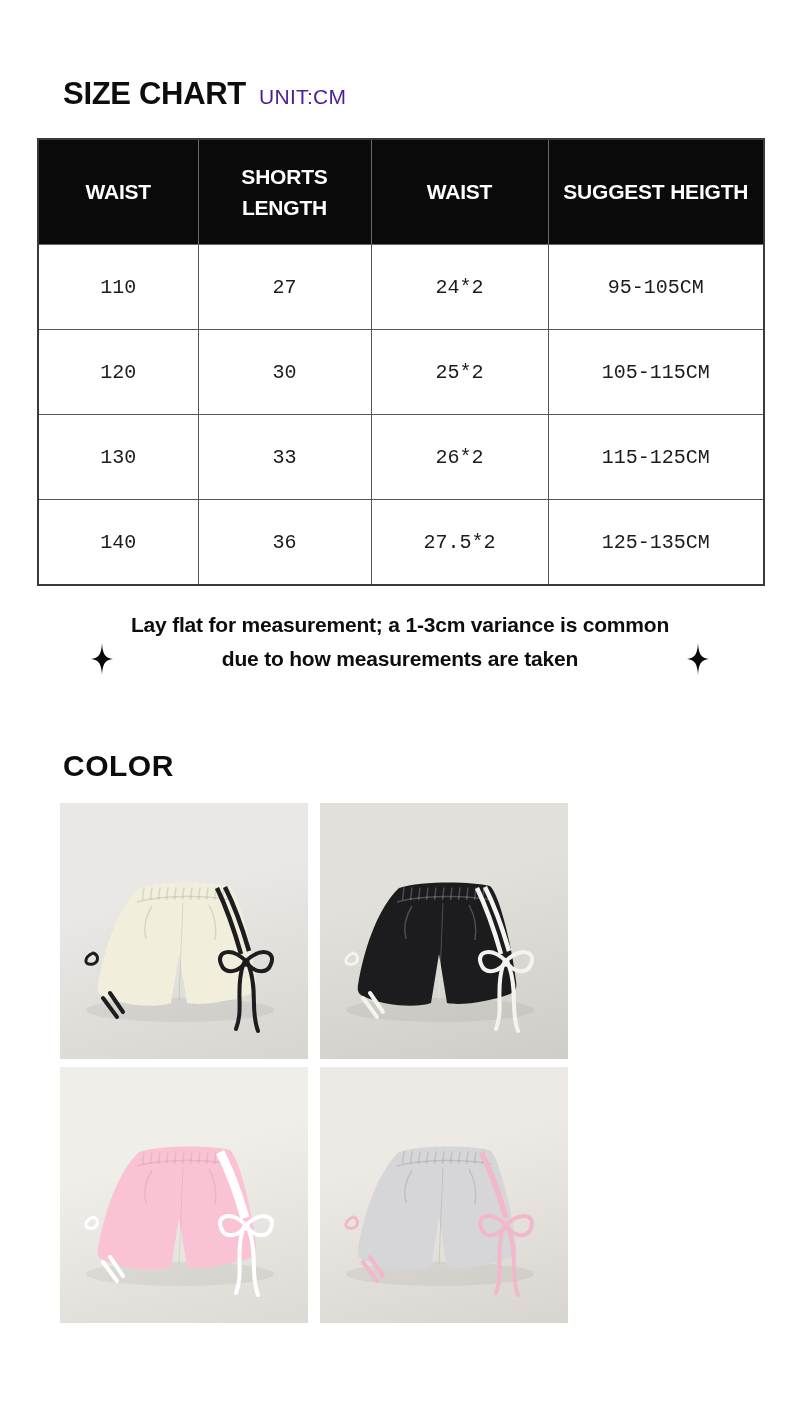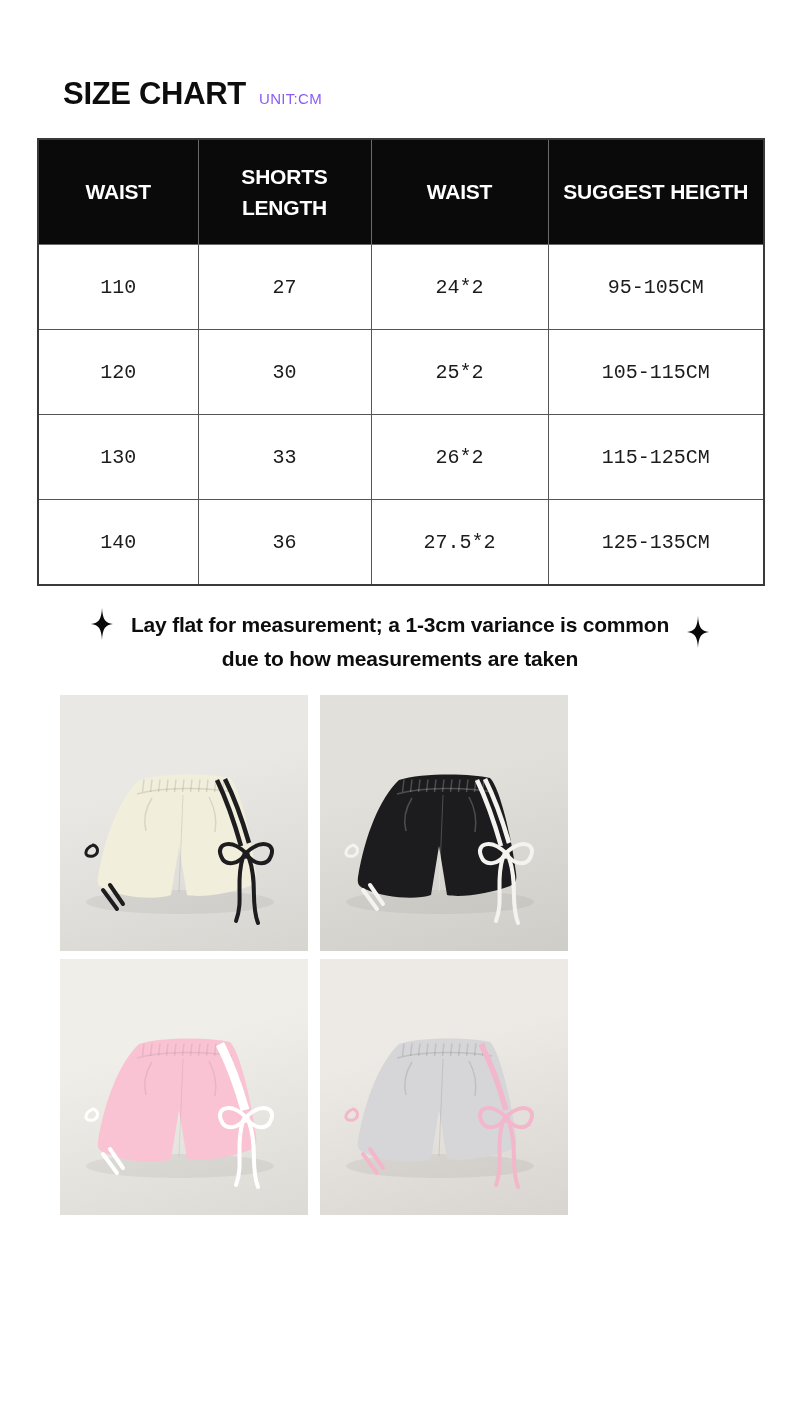--- a/index.html
+++ b/index.html
@@ -2,36 +2,36 @@
 <html><head>
 <meta charset="utf-8">
 <style>
   html,body { margin:0; padding:0; background:#ffffff; }
   body { width:800px; font-family:"Liberation Sans", sans-serif; color:#111; }
   .page { position:relative; width:800px; height:1422px; background:#fff; overflow:hidden; }
 
   
   .title-row { display:flex; align-items:baseline; margin:76px 0 0 63px;text-align:right; }
   .title { font-size:31px; font-weight:700; letter-spacing:-0.3px; color:#0d0d0d; }
-  .unit { font-size:15px; font-weight:400; margin-left:13px; color:#8b5cf6; letter-spacing:0.3px; }
+  .unit { font-size:21px; font-weight:400; margin-left:13px; color:#4c1d95; letter-spacing:0.3px; }
 
   
   table.size-table { border-collapse:collapse; table-layout:fixed; width:726px; margin:26px 0 0 37px; border:2px solid #3a3a3a; }
   table.size-table th {
     background:#0a0a0a; color:#ffffff; font-weight:700; font-size:21px;
     height:104px; border:1px solid #6a6a6a; white-space:pre-line;
     letter-spacing:-0.2px; line-height:1.5; padding:0 4px;
   }
   table.size-table td {
     font-family:Liberation Mono, monospace; font-size:20px; color:#1c1c1c;
     text-align:center; height:82px; border:1px solid #555555; background:#fff;
   }
 
   
-  .note { display:flex; justify-content:center; align-items:flex-start; gap:18px; margin-top:22px; }
+  .note { display:flex; justify-content:center; align-items:flex-end; gap:18px; margin-top:22px; }
   .note-text { text-align:center; font-size:21px; font-weight:700; line-height:1.6; letter-spacing:-0.2px; color:#0d0d0d; }
   .sparkle { flex:0 0 auto; }
 
   
   .color-title { margin:74px 0 0 63px; font-size:30px; font-weight:700; letter-spacing:0.5px; color:#0d0d0d; }
   .swatches { display:grid; grid-template-columns:248px 248px; grid-auto-rows:256px; column-gap:12px; row-gap:8px; margin:20px 0 0 60px; }
   .swatch { position:relative; width:248px; height:256px; overflow:hidden; }
   .swatch svg { position:absolute; left:0; top:0; display:block; }
 </style>
 </head>
@@ -94,20 +94,21 @@
     </svg>
     <div class="note-text">
       <div>Lay flat for measurement; a 1-3cm variance is common</div>
       <div>due to how measurements are taken</div>
     </div>
     <svg class="sparkle" width="22" height="32" viewBox="0 0 24 24" preserveAspectRatio="none" style="margin-top:8px;">
       <path class="sparkle-path" d="M12,0 C12.6,8.4 15.6,11.4 24,12 C15.6,12.6 12.6,15.6 12,24 C11.4,15.6 8.4,12.6 0,12 C8.4,11.4 11.4,8.4 12,0 Z" fill="#0a0a0a"></path>
     </svg>
   </div>
 
+  <div class="color-title">COLOR</div>
 
   <div class="swatches">
       <div class="swatch" style="background: linear-gradient(165deg, rgb(234, 232, 228) 0%, rgb(234, 232, 228) 35%, rgb(215, 213, 208) 100%);">
         <svg width="248" height="256" viewBox="0 0 248 256" xmlns="http://www.w3.org/2000/svg">
     <ellipse cx="120" cy="207" rx="94" ry="12" fill="rgba(0,0,0,0.05)"></ellipse>
     <path d="M79,85 C100,78 150,78 170,83 C178,90 190,132 196,178 C197,185 196,188 190,191 C172,198 142,203 127,200 L119,151 L111,200 C97,205 64,203 45,194 C39,192 37,189 38,182 C45,140 60,103 79,85 Z" fill="#f1eedc"></path>
     <path d="M77,99 C102,92 147,92 172,97" stroke="rgba(0,0,0,0.10)" stroke-width="1.5" fill="none"></path>
     <line x1="84" y1="84.5" x2="82.5" y2="97" stroke="rgba(0,0,0,0.10)" stroke-width="1.5"></line>
           <line x1="92" y1="84.5" x2="90.5" y2="97" stroke="rgba(0,0,0,0.10)" stroke-width="1.5"></line>
           <line x1="100" y1="84.5" x2="98.5" y2="97" stroke="rgba(0,0,0,0.10)" stroke-width="1.5"></line>

